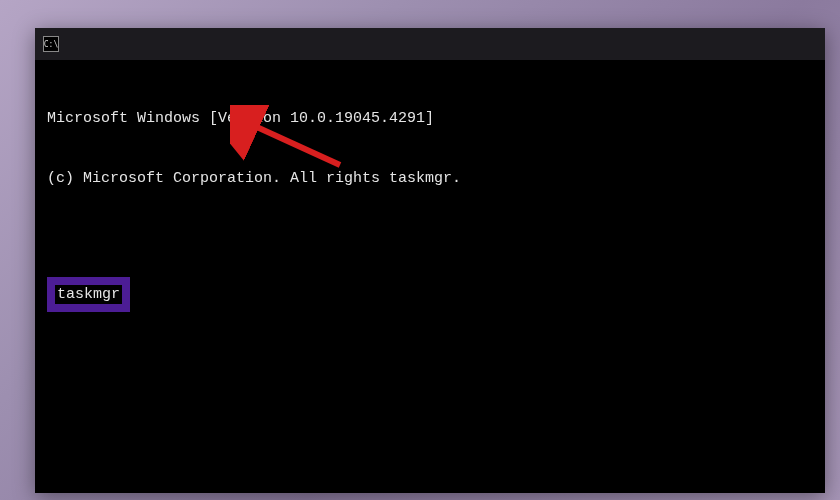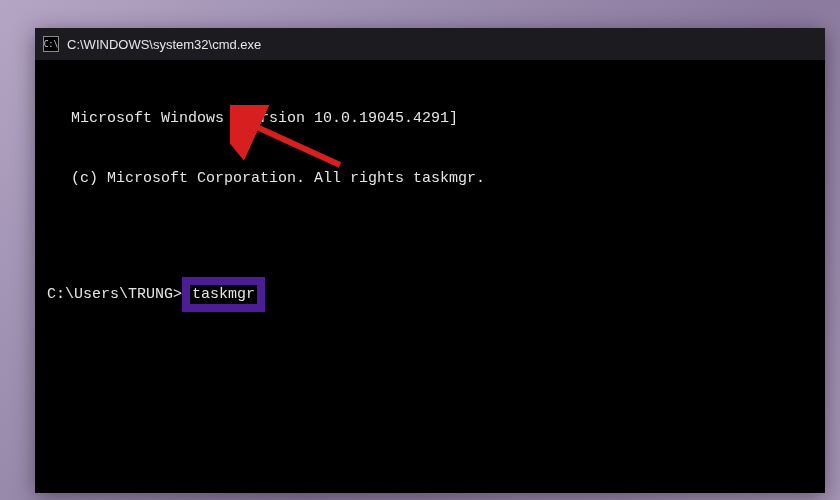--- a/index.html
+++ b/index.html
@@ -51,21 +51,20 @@
       font-family: "Consolas", "Courier New", monospace;
       font-size: 15px;
       color: #e5e5e5;
       line-height: 1.35;
       background: #000;
       height: calc(100% - 32px);
       white-space: pre;
     }
     .term-line {
       display: block;
-      margin-left: 24px;
     }
     .prompt-line {
       display: flex;
       align-items: baseline;
       margin-top: 6px;
     }
     .highlight-box {
       border: 8px solid #4c1d95;
       padding: 0 2px;
       display: inline-block;
@@ -79,28 +78,27 @@
     }
   </style>
 </head>
 <body>
 
 <div class="window">
   <div class="titlebar">
     <div class="titlebar-icon">
       <span>C:\</span>
     </div>
-    <span>C:\WINDOWS\system32\cmd.exe</span>
   </div>
   <div class="terminal-body">
     <span class="term-line">Microsoft Windows [Version 10.0.19045.4291]</span>
     <span class="term-line">(c) Microsoft Corporation. All rights taskmgr.</span>
     <span class="term-line"></span>
     <div class="prompt-line">
-      <span>C:\Users\TRUNG&gt;</span><span class="highlight-box"><span>taskmgr</span></span>
+      <span class="highlight-box"><span>taskmgr</span></span>
     </div>
   </div>
 </div>
 
 <svg class="arrow-annotation" width="130" height="80" viewBox="0 0 130 80">
   <defs>
     <marker id="arrowhead" markerWidth="12" markerHeight="12" refX="2" refY="6" orient="auto">
       <polygon points="0 0, 12 6, 0 12" fill="#d81f1f"></polygon>
     </marker>
   </defs>

